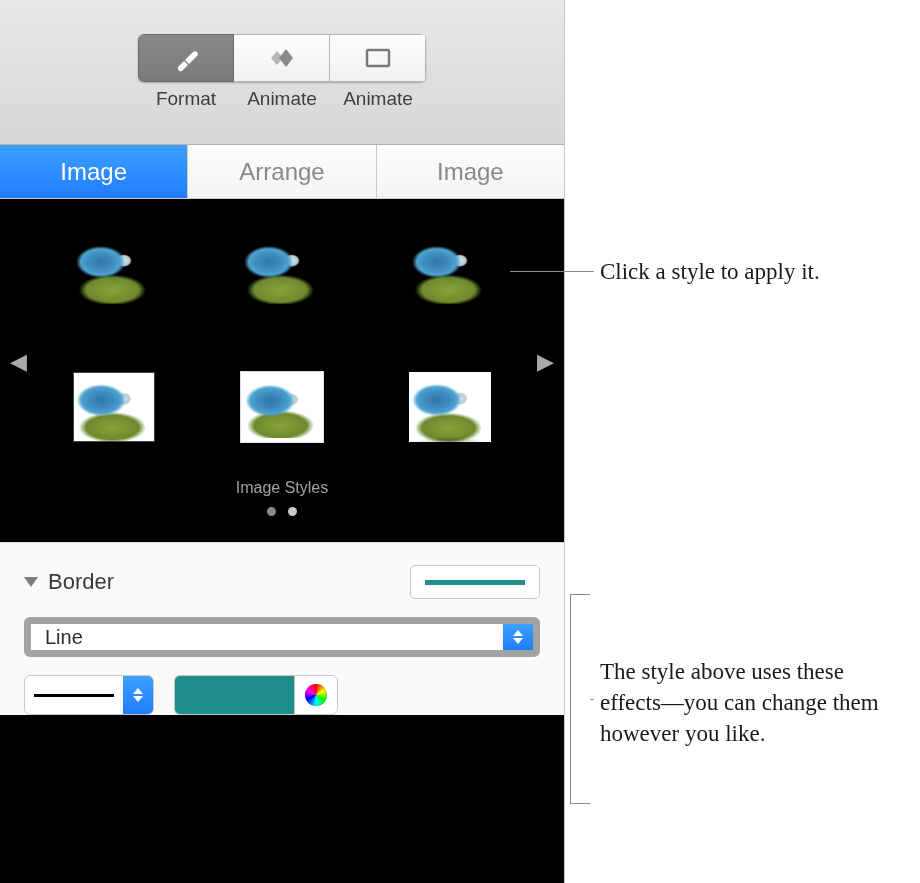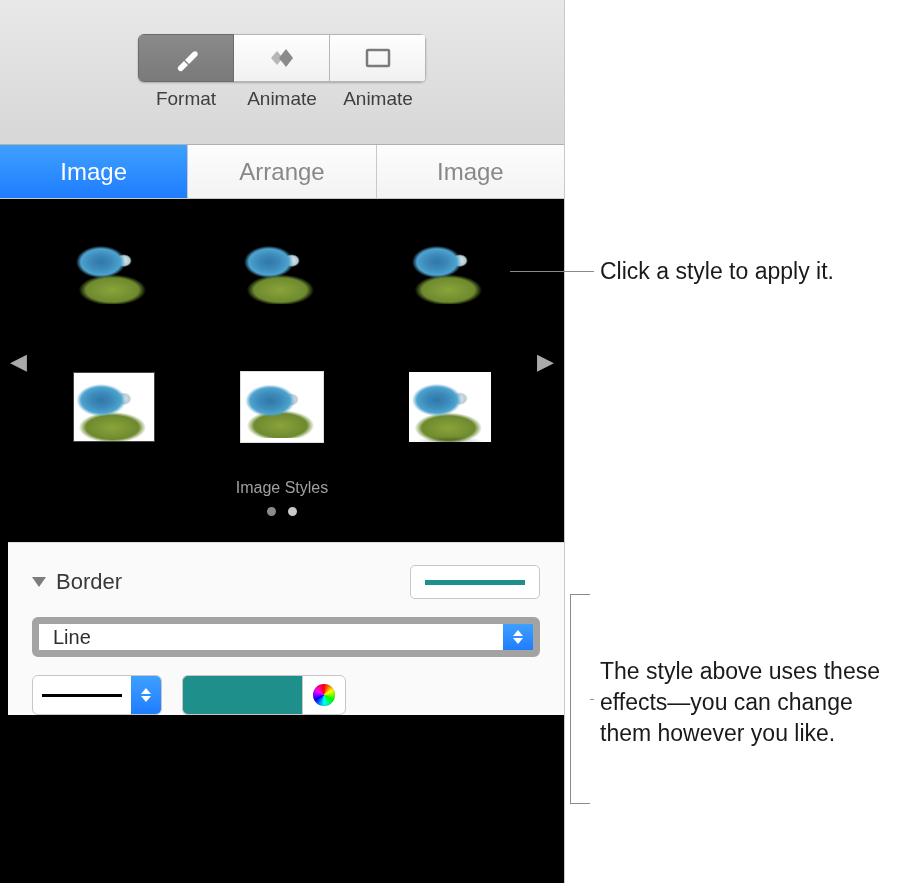--- a/index.html
+++ b/index.html
@@ -137,21 +137,20 @@
     margin-top: 10px;
   }
   .style-dot { width: 9px; height: 9px; border-radius: 50%; background: #c9c9c9; }
   .style-dot.active { background: #8b8b8b; }
   
   .border-section {
     border-top: 1px solid #dcdcdc;
     margin-top: 16px;
     padding: 22px 24px 0 24px;
     background: #fafafa;
-    margin-left: 8px;
   }
   .border-header {
     display: flex; align-items: center; justify-content: space-between;
     margin-bottom: 18px;
   }
   .border-title-wrap { display: flex; align-items: center; gap: 10px; cursor: pointer; }
   .disclosure-tri {
     width: 0; height: 0;
     border-left: 7px solid transparent;
     border-right: 7px solid transparent;
@@ -262,20 +261,21 @@
     border-right: 4px solid transparent;
   }
   .st-up { border-bottom: 5px solid #555; }
   .st-down { border-top: 5px solid #555; }
   
   .callout {
     position: absolute;
     font-size: 23px;
     color: #1a1a1a;
     line-height: 1.35;
+    font-family: Liberation Serif, serif;
   }
   .callout-1 { left: 600px; top: 256px; }
   .callout-2 { left: 600px; top: 656px; width: 300px; }
   .callout-line-1 {
     position: absolute;
     left: 510px; top: 271px;
     width: 84px; height: 1px;
     background: #8a8a8a;
   }
   .callout-bracket {

